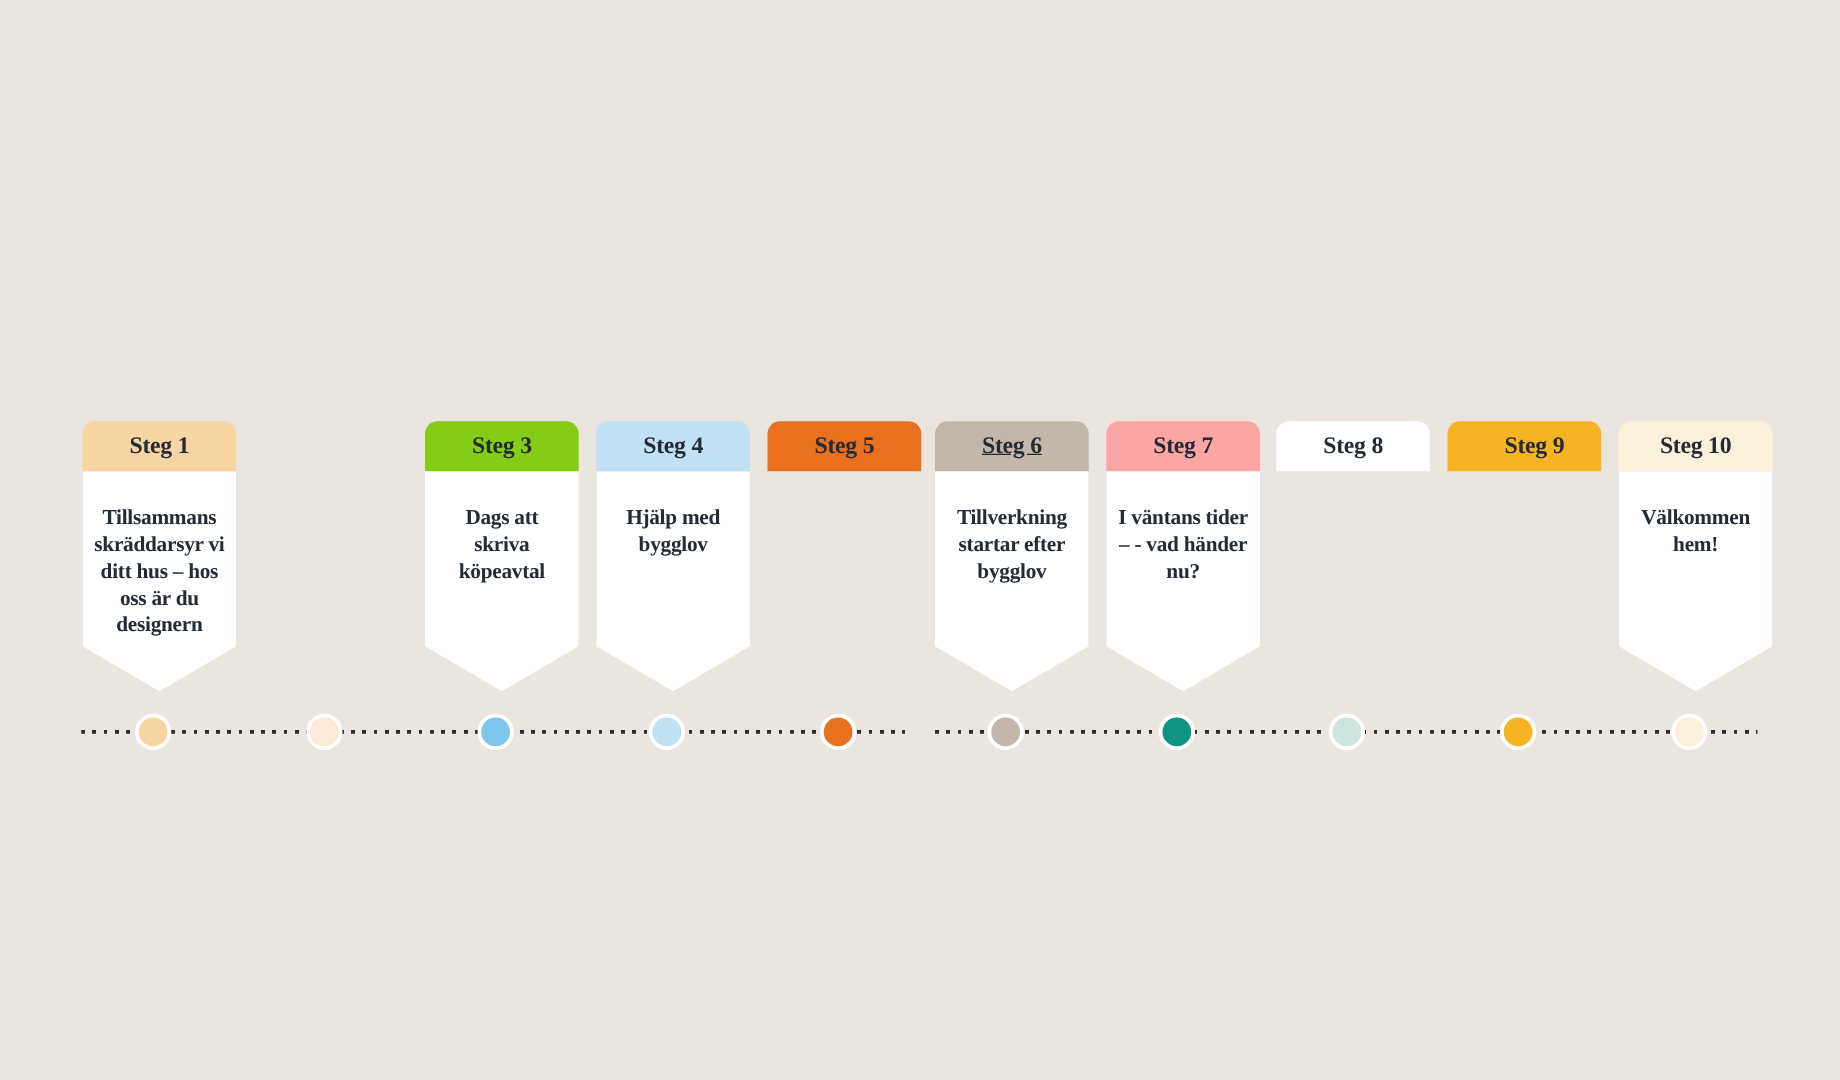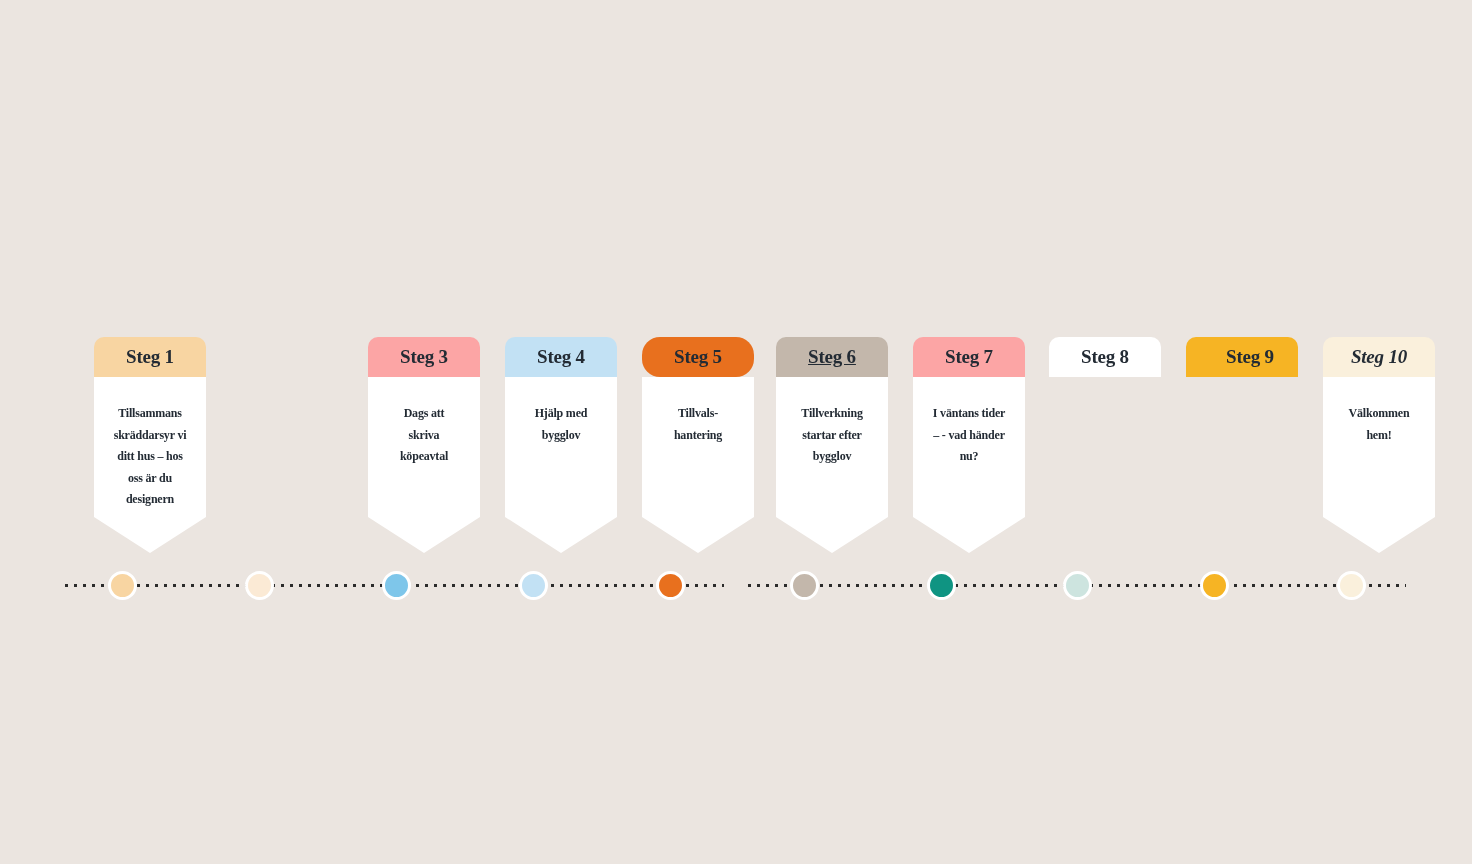--- a/index.html
+++ b/index.html
@@ -4,35 +4,35 @@
 <style>
   html,body{margin:0;padding:0;}
   body{
     width:1472px;height:864px;position:relative;overflow:hidden;
     background:#EBE5E0;
     font-family:"Liberation Serif","DejaVu Serif",serif;
   }
   .stage{position:absolute;left:0;top:0;width:1472px;height:864px;}
 
   
-  .card{position:absolute;top:337px;width:112px;height:216px;margin-left:28px;}
+  .card{position:absolute;top:337px;width:123px;height:216px;}
   .card-head{
     height:40px;border-radius:10px 10px 0 0;
     display:flex;align-items:center;justify-content:center;
     font-size:19px;font-weight:700;color:var(--text,#232B34);
     letter-spacing:-0.2px;
   }
   .card-body{
     height:176px;background:var(--cardbg,#FFFFFF);
     clip-path:polygon(0 0,100% 0,100% 79.5%,50% 100%,0 79.5%);
     box-sizing:border-box;padding:26px 4px 0;
     text-align:center;
   }
   .card-title{
-    font-size:12px;line-height:21.5px;font-weight:700;
+    font-size:17px;line-height:21.5px;font-weight:700;
     color:var(--text,#232B34);white-space:pre-line;letter-spacing:-0.2px;
   }
   .c0{left:66px}.c1{left:203px}.c2{left:340px}.c3{left:477px}.c4{left:614px}
   .c5{left:748px}.c6{left:885px}.c7{left:1021px}.c8{left:1158px}.c9{left:1295px}
 
   
   .tl-seg{
     position:absolute;top:584px;height:3px;
     background:repeating-linear-gradient(to right,var(--dot,#2B2B2B) 0 3px,transparent 3px 9px);
   }
@@ -57,42 +57,38 @@
       <div class="card-title">Tillsammans
 skräddarsyr vi
 ditt hus – hos
 oss är du
 designern</div>
     </div>
   </div>
 
 
   <div class="card c2">
-    <div class="card-head" style="background-color: #fca5a5;">Steg 3</div>
+    <div class="card-head" style="background-color: #84cc16;">Steg 3</div>
     <div class="card-body">
       <div class="card-title">Dags att
 skriva
 köpeavtal</div>
     </div>
   </div>
 
   <div class="card c3">
     <div class="card-head" style="background-color: rgb(194, 225, 244);">Steg 4</div>
     <div class="card-body">
       <div class="card-title">Hjälp med
 bygglov</div>
     </div>
   </div>
 
   <div class="card c4">
-    <div class="card-head" style="background-color: rgb(232, 112, 30); border-radius: 18px;">Steg 5</div>
-    <div class="card-body">
-      <div class="card-title">Tillvals-
-hantering</div>
-    </div>
+    <div class="card-head" style="background-color: rgb(232, 112, 30);">Steg 5</div>
   </div>
 
   <div class="card c5">
     <div class="card-head" style="background-color: rgb(195, 183, 171); text-decoration: underline;">Steg 6</div>
     <div class="card-body">
       <div class="card-title">Tillverkning
 startar efter
 bygglov</div>
     </div>
   </div>
@@ -108,21 +104,21 @@
 
   <div class="card c7">
     <div class="card-head" style="background-color: #ffffff;">Steg 8</div>
   </div>
 
   <div class="card c8">
     <div class="card-head" style="background-color: rgb(246, 180, 36); padding-left: 16px;">Steg 9</div>
   </div>
 
   <div class="card c9">
-    <div class="card-head" style="background-color: rgb(250, 240, 220); font-style: italic;">Steg 10</div>
+    <div class="card-head" style="background-color: rgb(250, 240, 220);">Steg 10</div>
     <div class="card-body">
       <div class="card-title">Välkommen
 hem!</div>
     </div>
   </div>
 
   <div class="tl-seg tl-seg-1"></div>
   <div class="tl-seg tl-seg-2"></div>
 
   <div class="tl-dot d0" style="background-color: rgb(248, 213, 162);"></div>

